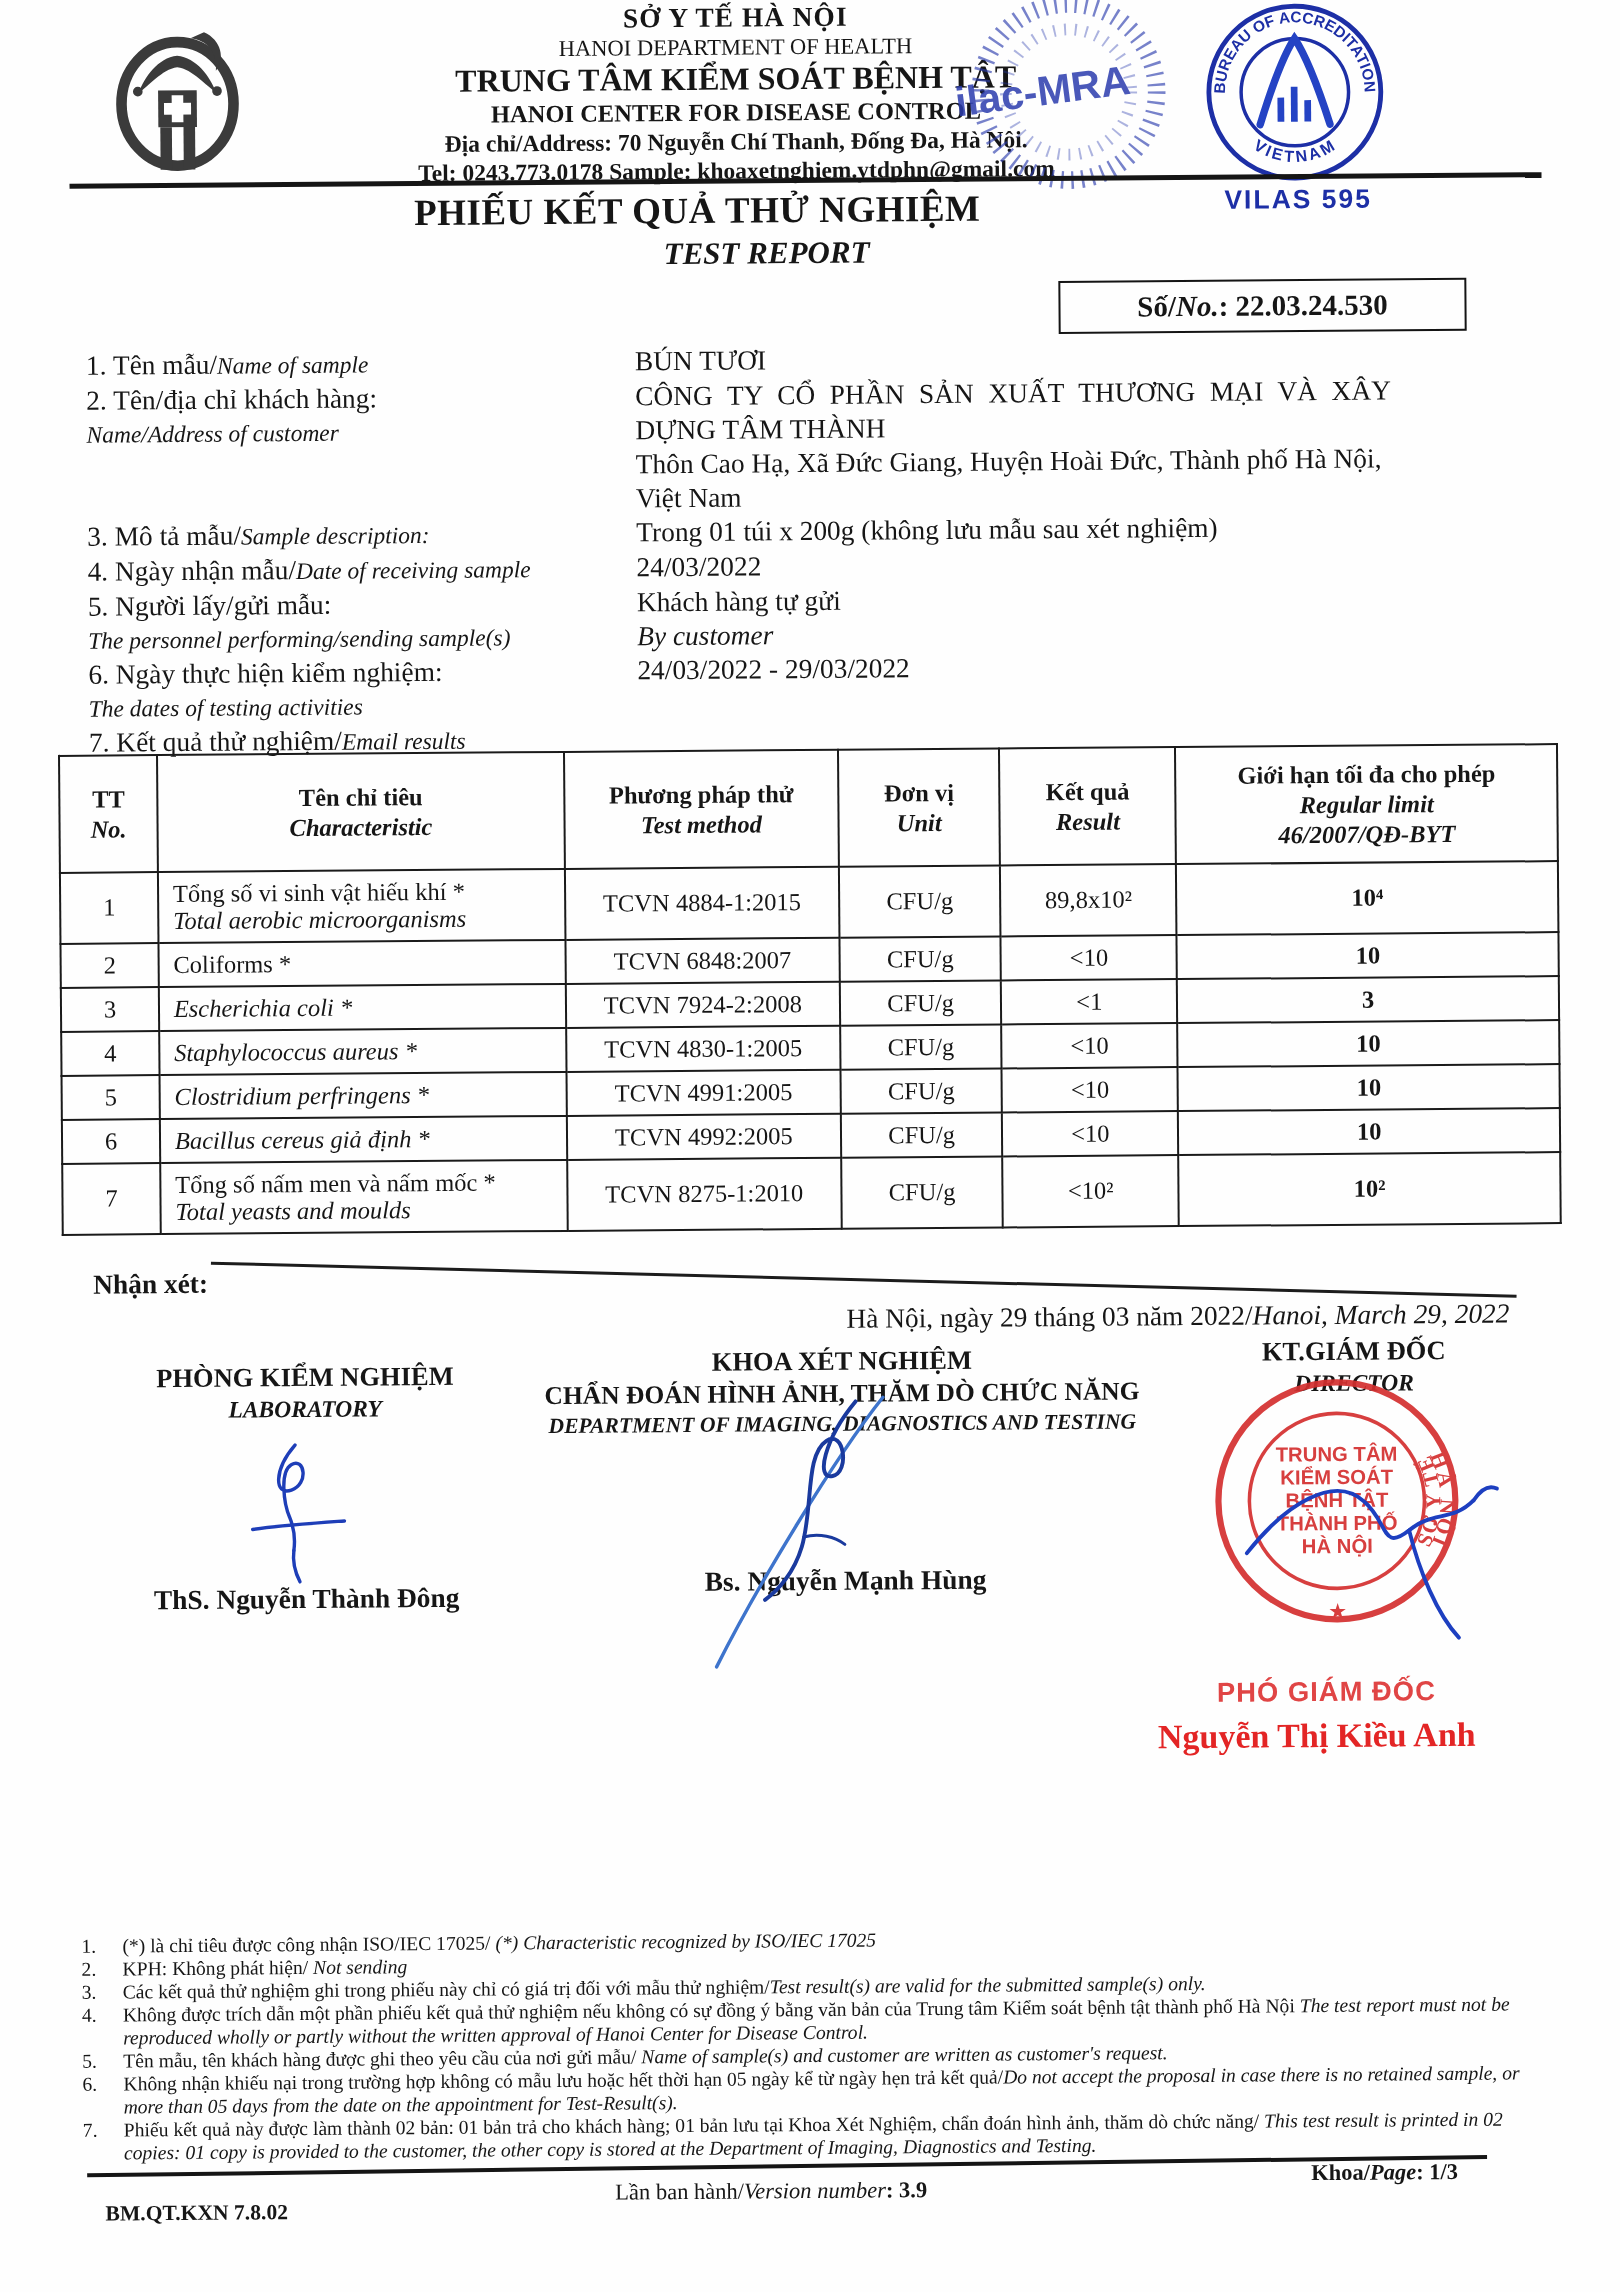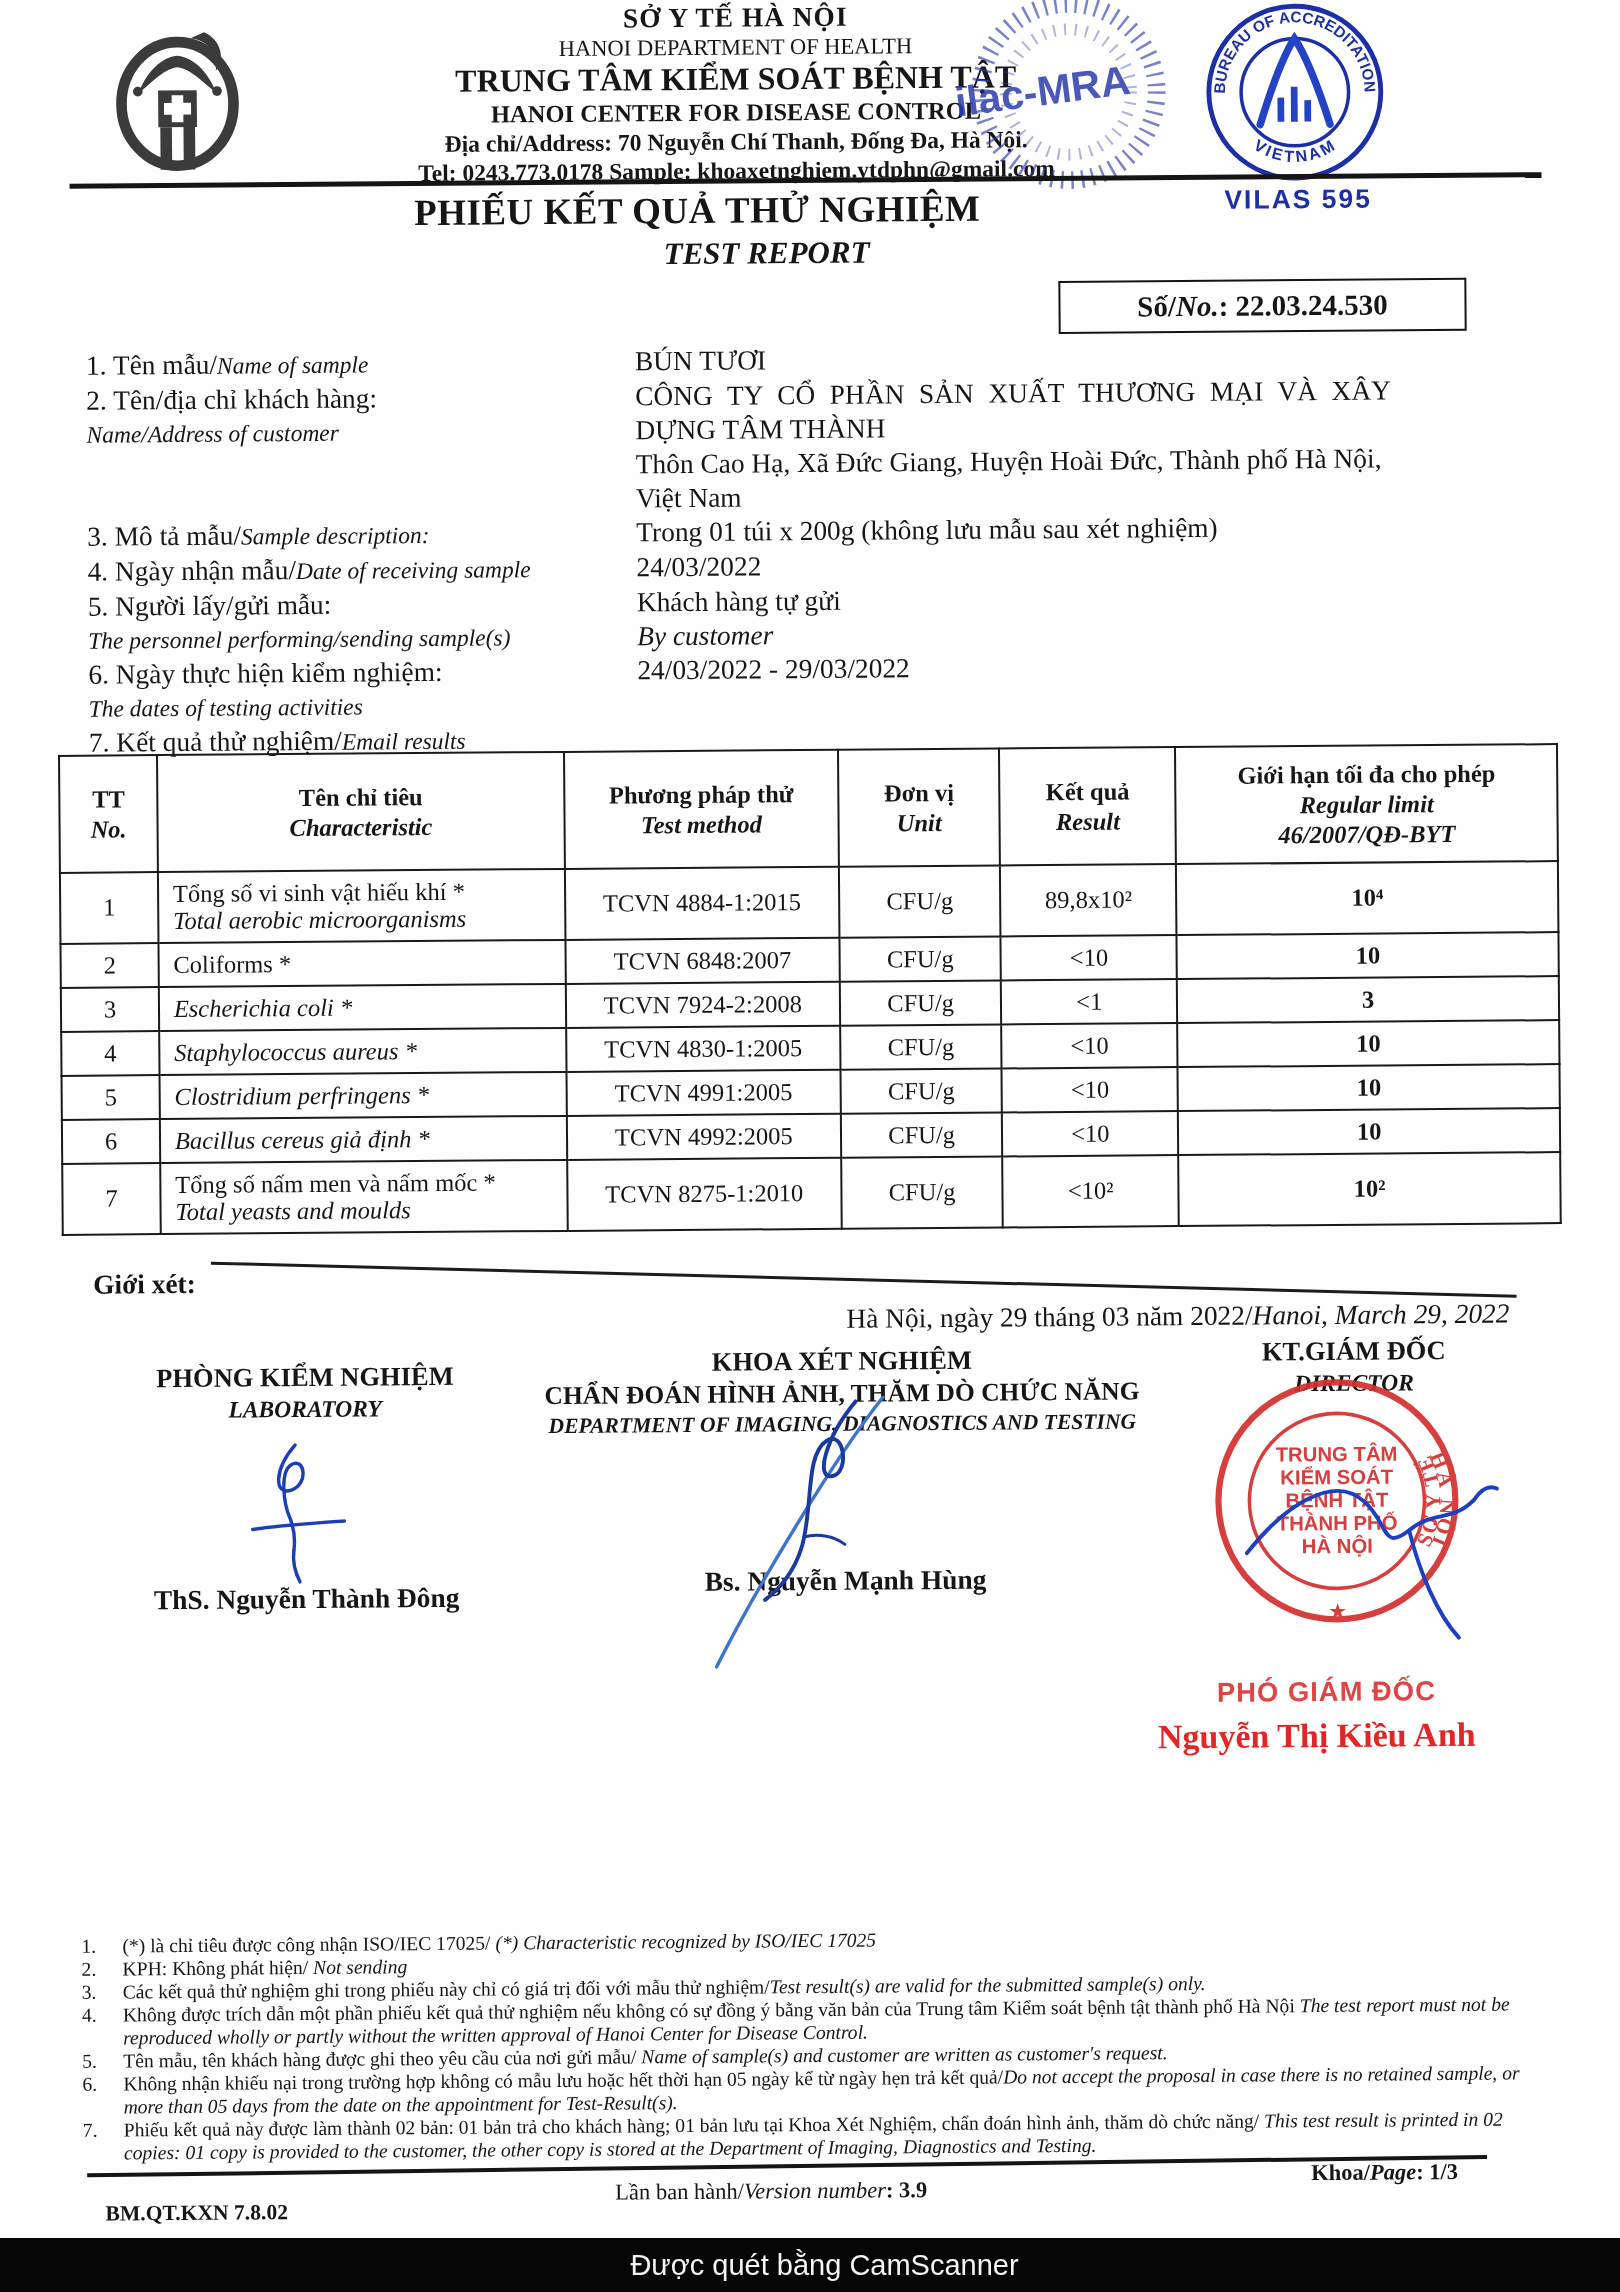--- a/index.html
+++ b/index.html
@@ -320,21 +320,21 @@
               <div class="c-sub">Total yeasts and moulds</div>
             </td>
         <td class="c-method">TCVN 8275-1:2010</td>
         <td class="c-unit">CFU/g</td>
         <td class="c-result">&lt;10²</td>
         <td class="c-limit">10²</td>
       </tr>
     </tbody>
       </table>
 
-    <div class="abs remarks">Giới xét:</div>
+    <div class="abs remarks">Nhận xét:</div>
     <div class="abs stray-line"></div>
     <div class="abs date-line">
       <span>Hà Nội, ngày 29 tháng 03 năm 2022/</span><span class="it">Hanoi, March 29, 2022</span>
     </div>
 
     <div class="abs sig-left">
       <div class="st1">PHÒNG KIỂM NGHIỆM</div>
       <div class="st3">LABORATORY</div>
     </div>
     <div class="abs sig-mid">
@@ -442,17 +442,14 @@
     <div class="abs form-code">BM.QT.KXN 7.8.02</div>
     <div class="abs version">
       <span>Lần ban hành/</span><span class="it">Version number</span><span class="b">: 3.9</span>
     </div>
     <div class="abs pageno">
       <span>Khoa/</span><span class="it">Page</span><span>: 1/3</span>
     </div>
 
   </div>
 
-  <div class="cam-bar">
-    <span>Được quét bằng CamScanner</span>
-  </div>
 </div>
 
 
 </body></html>

